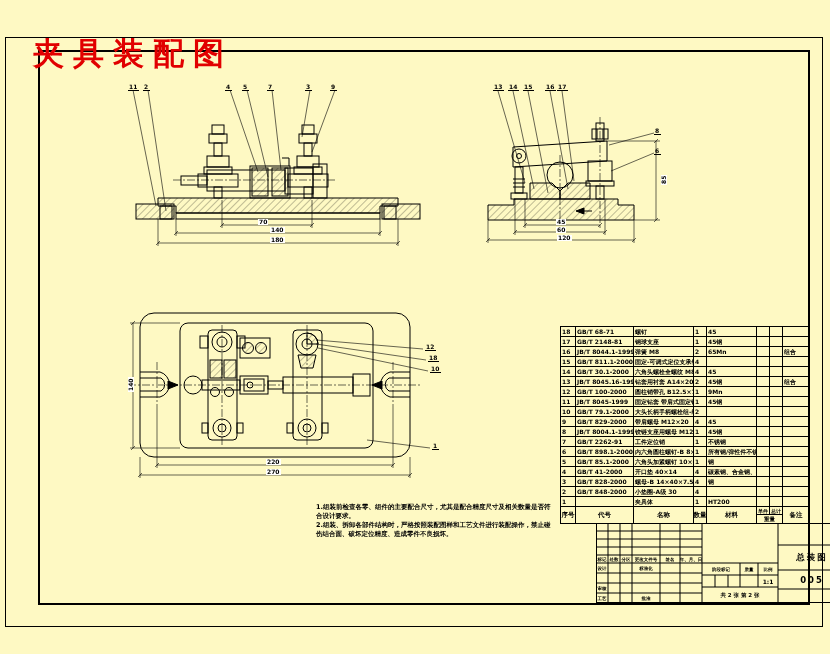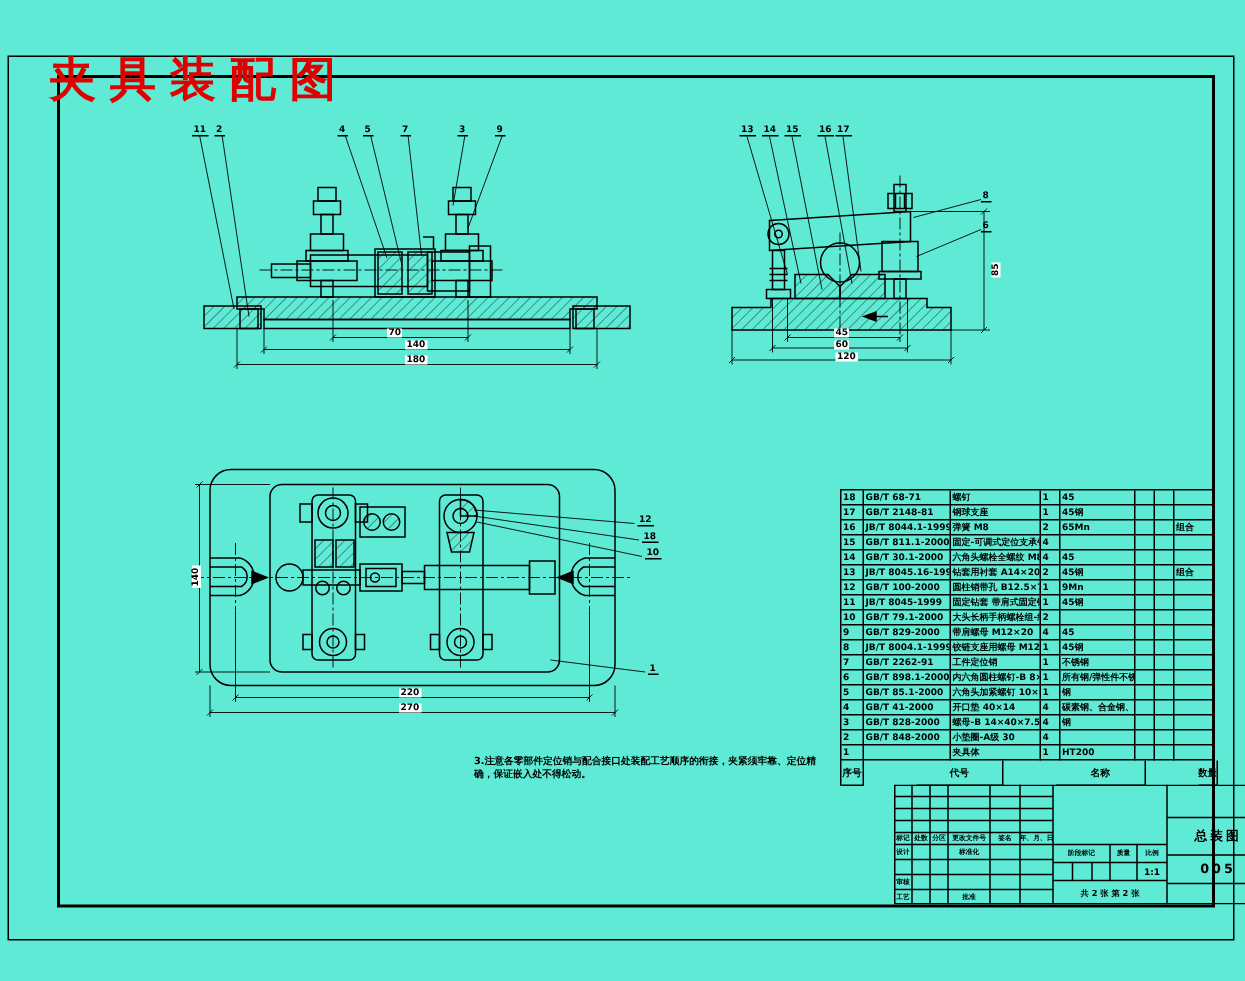--- a/index.html
+++ b/index.html
@@ -1,32 +1,32 @@
 <!DOCTYPE html>
 <html><head>
 <meta charset="utf-8">
 <style>
   html,body{margin:0;padding:0;background:#fff;}
-  .page{position:relative;width:830px;height:654px;background:#5eead4;overflow:hidden;
+  .page{position:relative;width:830px;height:654px;background:#fef9c3;overflow:hidden;
         font-family:"DejaVu Sans",sans-serif;color:#000;}
   .outer-border{position:absolute;left:5px;top:37px;width:816px;height:588px;border:1px solid #000;}
   .frame{position:absolute;left:38px;top:50px;width:768px;height:551px;border:2px solid #000;}
   .big-title{position:absolute;left:33px;top:34px;font-size:31px;font-weight:bold;
              letter-spacing:9px;white-space:nowrap;line-height:38px;}
   .view{position:absolute;}
   
   .tech{position:absolute;left:316px;top:503px;width:236px;}
   .tech h4{margin:0 0 5px 0;text-align:center;font-size:9px;font-weight:bold;letter-spacing:3px;}
   .tech p{margin:0;font-size:6.5px;line-height:9px;font-weight:bold;}
   
   .bom{position:absolute;left:560px;top:326px;width:250px;border-left:1px solid #000;border-top:1px solid #000;box-sizing:border-box;}
   .bom .bom-row{display:grid;grid-template-columns:15px 58px 60px 13px 50px 13px 13px 1fr;height:10px;}
   .bom .c{border-right:1px solid #000;border-bottom:1px solid #000;box-sizing:border-box;
           font-size:6px;font-weight:bold;line-height:9px;padding:0 1px;overflow:hidden;white-space:nowrap;}
-  .bom-header{display:grid;grid-template-columns:15px 58px 60px 13px 50px 26px 1fr;height:17px;gap:35px;}
+  .bom-header{display:grid;grid-template-columns:15px 58px 60px 13px 50px 26px 1fr;height:17px;}
   .bom-header .c{display:flex;align-items:center;justify-content:center;font-size:6.5px;text-align:center;padding:0;}
   .wcol{border-right:1px solid #000;border-bottom:1px solid #000;box-sizing:border-box;display:flex;flex-direction:column;}
   .wcol .wtop{flex:1;display:flex;}
   .wcol .wtop span{flex:1;border-right:1px solid #000;border-bottom:1px solid #000;box-sizing:border-box;
                    font-size:5px;font-weight:bold;display:flex;align-items:center;justify-content:center;}
   .wcol .wtop span:last-child{border-right:none;}
   .wcol .wbot{flex:1;font-size:5.5px;font-weight:bold;display:flex;align-items:center;justify-content:center;}
   
   .tblock{position:absolute;left:560px;top:523px;width:250px;height:80px;margin-left:36px;}
   .tblock .lbl{position:absolute;font-size:4.5px;font-weight:bold;display:flex;align-items:center;justify-content:center;
@@ -277,21 +277,22 @@
           <line x1="18" y1="177" x2="22" y2="173"></line>
             <line x1="288" y1="177" x2="292" y2="173"></line>
           <line x1="11" y1="25" x2="15" y2="21"></line>
             <line x1="11" y1="150" x2="15" y2="146"></line>
         </g>
       </g>
     </svg>
   </div>
 
   <div class="tech">
-    <p>3.注意各零部件定位销与配合接口处装配工艺顺序的衔接，夹紧须牢靠、定位精确，保证嵌入处不得松动。</p>
+    <p>1.组装前检查各零、组件的主要配合尺寸，尤其是配合精度尺寸及相关数量是否符合设计要求。</p>
+    <p>2.组装、拆卸各部件结构时，严格按照装配图样和工艺文件进行装配操作，禁止碰伤结合面、破坏定位精度、造成零件不良损坏。</p>
   </div>
 
   <div class="bom">
     <div id="bomRows">
         <div class="bom-row">
           <div class="c">18</div>
           <div class="c">GB/T 68-71</div>
           <div class="c">螺钉</div>
           <div class="c">1</div>
           <div class="c">45</div>

